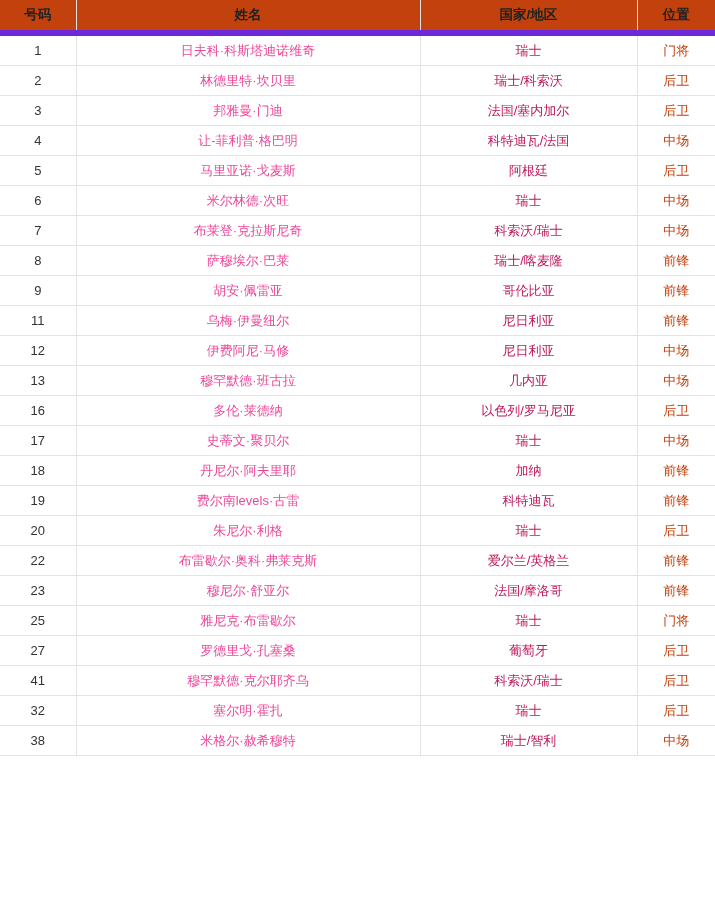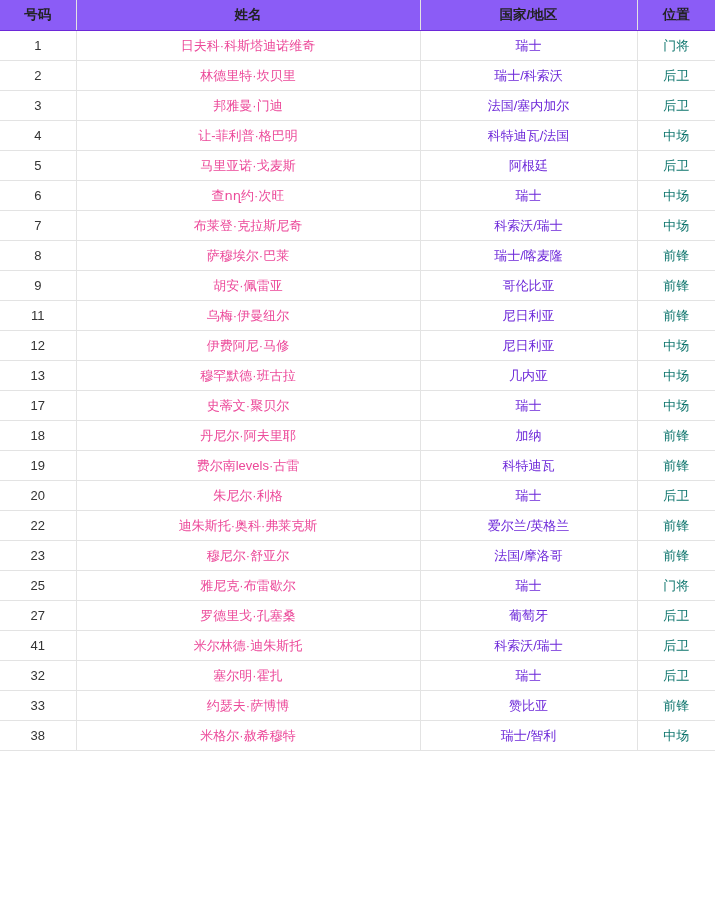--- a/index.html
+++ b/index.html
@@ -25,42 +25,42 @@
     vertical-align: middle;
     font-size: 13px;
     font-weight: normal;
     padding: 0;
     height: 29px;
     line-height: 29px;
     overflow: hidden;
     white-space: nowrap;
   }
   table.roster thead th {
-    background: #8b5cf6;
+    background: #c2410c;
     font-weight: bold;
     color: #222222;
     font-size: 13.5px;
-    border-bottom: 1px solid #6d28d9;
+    border-bottom: 6px solid #6d28d9;
     height: 30px;
     line-height: 30px;
   }
   
   table.roster th.sep,
   table.roster td.sep {
     border-right: 1px solid #e3e3e3;
   }
   col.c-num   { width: 76px; }
   col.c-name  { width: 344px; }
   col.c-ctry  { width: 217px; }
   col.c-pos   { width: 78px; }
 
   td.name { color: #ec4899; }
   td.num  { color: #333333; }
-  td.country { color: #6d28d9; margin-left: 20px; }
-  td.pos { color: #0f766e; }
+  td.country { color: #be185d; margin-left: 20px; }
+  td.pos { color: #c2410c; }
 </style>
 </head>
 <body>
 
 <table class="roster">
   <colgroup>
     <col class="c-num">
     <col class="c-name">
     <col class="c-ctry">
     <col class="c-pos">
@@ -99,21 +99,21 @@
         <td class="pos">中场</td>
       </tr>
       <tr>
         <td class="num sep">5</td>
         <td class="name sep">马里亚诺·戈麦斯</td>
         <td class="country sep">阿根廷</td>
         <td class="pos">后卫</td>
       </tr>
       <tr>
         <td class="num sep">6</td>
-        <td class="name sep">查ող约·次旺</td>
+        <td class="name sep">米尔林德·次旺</td>
         <td class="country sep">瑞士</td>
         <td class="pos">中场</td>
       </tr>
       <tr>
         <td class="num sep">7</td>
         <td class="name sep">布莱登·克拉斯尼奇</td>
         <td class="country sep">科索沃/瑞士</td>
         <td class="pos">中场</td>
       </tr>
       <tr>
@@ -140,20 +140,26 @@
         <td class="country sep">尼日利亚</td>
         <td class="pos">中场</td>
       </tr>
       <tr>
         <td class="num sep">13</td>
         <td class="name sep">穆罕默德·班古拉</td>
         <td class="country sep">几内亚</td>
         <td class="pos">中场</td>
       </tr>
       <tr>
+        <td class="num sep">16</td>
+        <td class="name sep">多伦·莱德纳</td>
+        <td class="country sep">以色列/罗马尼亚</td>
+        <td class="pos">后卫</td>
+      </tr>
+      <tr>
         <td class="num sep">17</td>
         <td class="name sep">史蒂文·聚贝尔</td>
         <td class="country sep">瑞士</td>
         <td class="pos">中场</td>
       </tr>
       <tr>
         <td class="num sep">18</td>
         <td class="name sep">丹尼尔·阿夫里耶</td>
         <td class="country sep">加纳</td>
         <td class="pos">前锋</td>
@@ -165,21 +171,21 @@
         <td class="pos">前锋</td>
       </tr>
       <tr>
         <td class="num sep">20</td>
         <td class="name sep">朱尼尔·利格</td>
         <td class="country sep">瑞士</td>
         <td class="pos">后卫</td>
       </tr>
       <tr>
         <td class="num sep">22</td>
-        <td class="name sep">迪朱斯托·奥科·弗莱克斯</td>
+        <td class="name sep">布雷歇尔·奥科·弗莱克斯</td>
         <td class="country sep">爱尔兰/英格兰</td>
         <td class="pos">前锋</td>
       </tr>
       <tr>
         <td class="num sep">23</td>
         <td class="name sep">穆尼尔·舒亚尔</td>
         <td class="country sep">法国/摩洛哥</td>
         <td class="pos">前锋</td>
       </tr>
       <tr>
@@ -189,35 +195,29 @@
         <td class="pos">门将</td>
       </tr>
       <tr>
         <td class="num sep">27</td>
         <td class="name sep">罗德里戈·孔塞桑</td>
         <td class="country sep">葡萄牙</td>
         <td class="pos">后卫</td>
       </tr>
       <tr>
         <td class="num sep">41</td>
-        <td class="name sep">米尔林德·迪朱斯托</td>
+        <td class="name sep">穆罕默德·克尔耶齐乌</td>
         <td class="country sep">科索沃/瑞士</td>
         <td class="pos">后卫</td>
       </tr>
       <tr>
         <td class="num sep">32</td>
         <td class="name sep">塞尔明·霍扎</td>
         <td class="country sep">瑞士</td>
         <td class="pos">后卫</td>
-      </tr>
-      <tr>
-        <td class="num sep">33</td>
-        <td class="name sep">约瑟夫·萨博博</td>
-        <td class="country sep">赞比亚</td>
-        <td class="pos">前锋</td>
       </tr>
       <tr>
         <td class="num sep">38</td>
         <td class="name sep">米格尔·赦希穆特</td>
         <td class="country sep">瑞士/智利</td>
         <td class="pos">中场</td>
       </tr>
     </tbody>
 </table>
 

